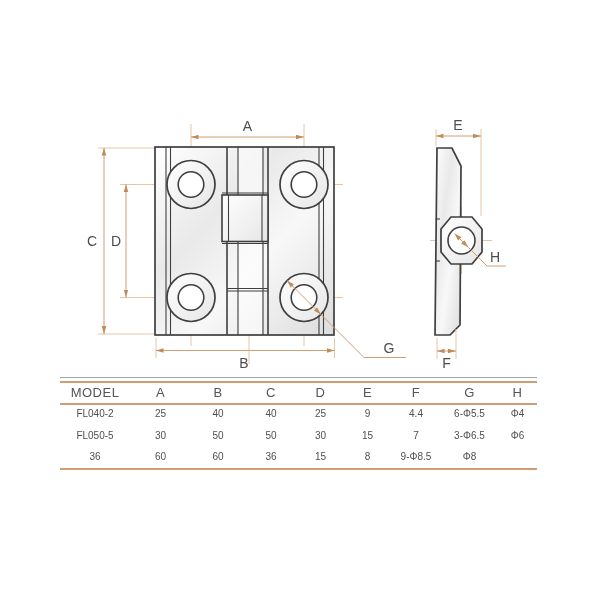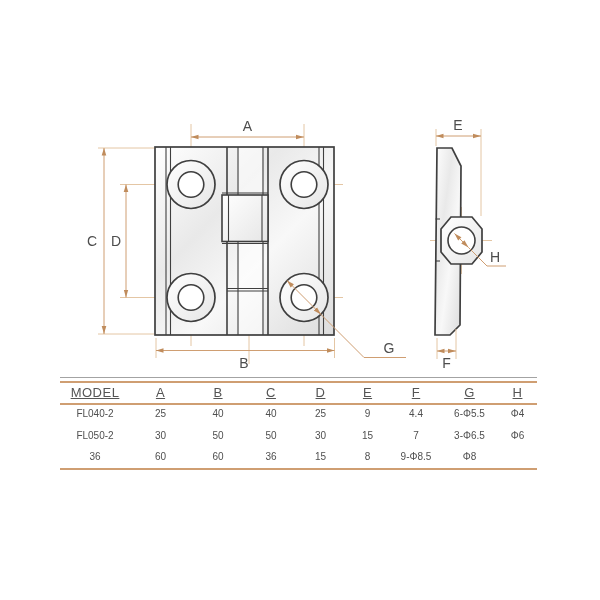--- a/index.html
+++ b/index.html
@@ -13,21 +13,21 @@
   .t-line{position:absolute;left:0;width:477px;}
   .t-line.gray{top:0;height:1px;background:#a3a3a3;}
   .t-line.top{top:4px;height:2px;background:#cf9e72;}
   .t-line.head{top:26px;height:2px;background:#cf9e72;}
   .t-line.bottom{top:91px;height:2px;background:#cf9e72;}
   .t-grid{position:absolute;left:0;top:4px;width:477px;display:grid;
           grid-template-columns:70px 61px 54px 52px 47px 47px 50px 57px 39px;
           grid-template-rows:22px 21.6px 21.6px 21.6px;}
   .t-grid .cell{display:flex;align-items:center;justify-content:center;
                 color:#4f4f4f;font-size:10px;white-space:nowrap;}
-  .t-grid .th{font-size:13px;letter-spacing:0.5px;color:#555;text-decoration:underline;}
+  .t-grid .th{font-size:13px;letter-spacing:0.5px;color:#555;}
 </style>
 </head>
 <body>
 
 <div class="stage">
 
 <svg width="600" height="600" viewBox="0 0 600 600">
   <defs>
     <linearGradient id="metal" x1="0" y1="0" x2="1" y2="1">
       <stop offset="0" stop-color="#ffffff"></stop>
@@ -194,21 +194,21 @@
         <div class="cell th">H</div>
         <div class="cell td">FL040-2</div>
         <div class="cell td">25</div>
         <div class="cell td">40</div>
         <div class="cell td">40</div>
         <div class="cell td">25</div>
         <div class="cell td">9</div>
         <div class="cell td">4.4</div>
         <div class="cell td">6-Φ5.5</div>
         <div class="cell td">Φ4</div>
-        <div class="cell td">FL050-2</div>
+        <div class="cell td">FL050-5</div>
         <div class="cell td">30</div>
         <div class="cell td">50</div>
         <div class="cell td">50</div>
         <div class="cell td">30</div>
         <div class="cell td">15</div>
         <div class="cell td">7</div>
         <div class="cell td">3-Φ6.5</div>
         <div class="cell td">Φ6</div>
         <div class="cell td">36</div>
         <div class="cell td">60</div>

